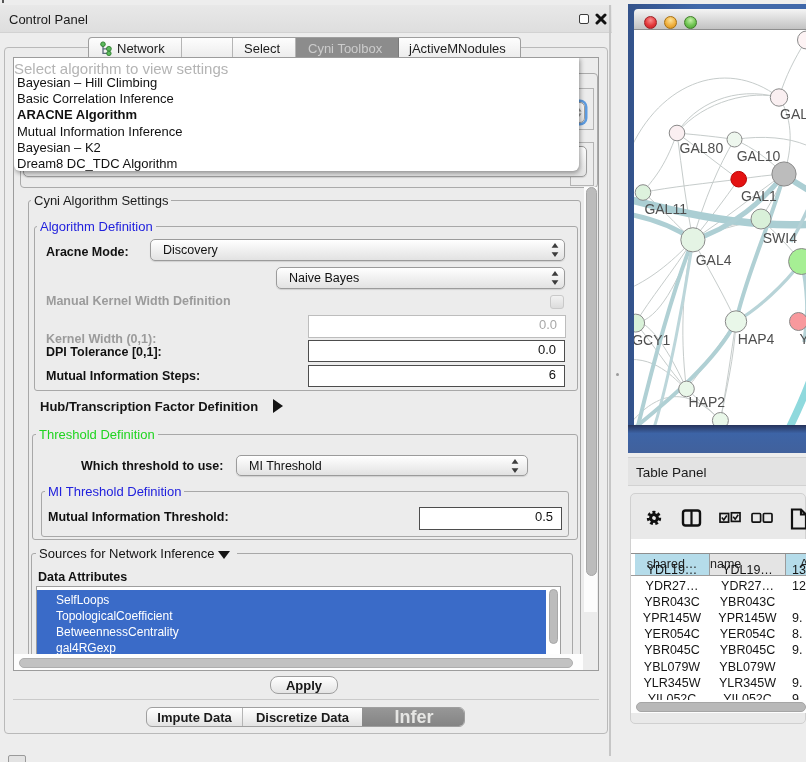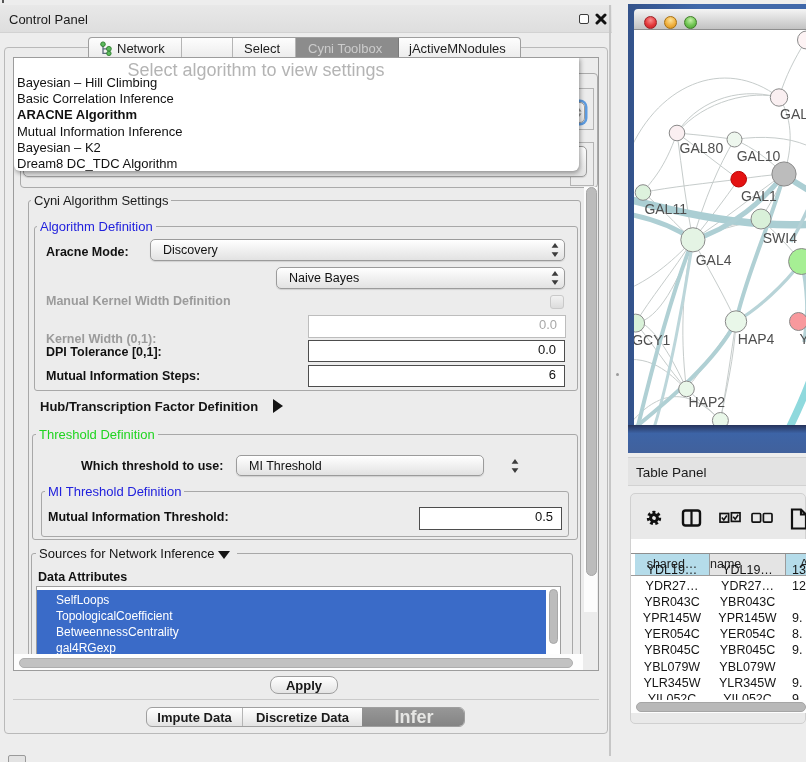--- a/index.html
+++ b/index.html
@@ -58,21 +58,21 @@
   <div class="abs" style="left:20px;top:73px;width:578px;height:115px;border:1px solid #aaa;border-radius:4px;box-sizing:border-box;"></div>
   <div class="abs" style="left:570px;top:87.5px;width:24px;height:42px;border:1px solid #b4b4b4;box-sizing:border-box;"></div>
   <div class="abs" style="left:570px;top:141.5px;width:24px;height:44px;border:1px solid #b4b4b4;box-sizing:border-box;"></div>
   <div class="combo" style="left:30px;top:102px;width:553px;height:19px;box-shadow:0 0 0 2.5px #5e9ce0;"></div>
   <svg class="abs" style="left:576px;top:108px;" width="6" height="9" viewBox="0 0 6 9">
         <path d="M3 0 L5.6 3.4 H0.4 Z M3 9 L0.4 5.6 H5.6 Z" fill="#909090"></path>
       </svg>
   <div class="combo" style="left:23px;top:146px;width:562px;height:29px;"></div>
 
   <div class="abs" style="left:14px;top:57px;width:565px;height:114px;background:#fff;border-radius:0 0 6px 6px;box-shadow:1px 2px 5px rgba(0,0,0,0.4);"></div>
-  <div class="abs" style="left:14px;top:60px;width:484px;text-align:center;font-size:18px;color:#b4b4b4;">Select algorithm to view settings</div>
+  <div class="abs" style="left:14px;top:60px;width:484px;text-align:left;font-size:15px;color:#b4b4b4;">Select algorithm to view settings</div>
   <div class="abs" style="left:17px;top:75px;font-size:13px;color:#111;line-height:16.2px;">
     Bayesian – Hill Climbing<br>
     Basic Correlation Inference<br>
     <b>ARACNE Algorithm</b><br>
     Mutual Information Inference<br>
     Bayesian – K2<br>
     Dream8 DC_TDC Algorithm
   </div>
 
   <div class="abs" style="left:28px;top:200px;width:553px;height:470px;border:1px solid #a8a8a8;border-radius:3px;box-sizing:border-box;"></div>
@@ -107,21 +107,21 @@
   <div class="abs lbl" style="left:46px;top:369px;">Mutual Information Steps:</div>
   <div class="field" style="left:308px;top:365px;width:247px;height:19px;border:1.5px solid #4d4d4d;padding:1px 8px 0 0;">6</div>
 
   <div class="abs" style="left:40px;top:399px;font-weight:bold;font-size:13px;color:#141414;">Hub/Transcription Factor Definition</div>
   <div class="abs" style="left:273px;top:399px;width:0;height:0;border-left:10px solid #141414;border-top:7px solid transparent;border-bottom:7px solid transparent;"></div>
 
   <div class="abs" style="left:32px;top:434px;width:546px;height:106px;border:1px solid #a8a8a8;border-radius:3px;box-sizing:border-box;"></div>
   <div class="abs grouplbl" style="left:36px;top:428px;color:#21d421;">Threshold Definition</div>
 
   <div class="abs lbl" style="left:81px;top:459px;">Which threshold to use:</div>
-  <div class="combo" style="left:236px;top:455px;width:248px;height:21px;box-sizing:border-box;">
+  <div class="combo" style="left:236px;top:455px;width:292px;height:21px;box-sizing:border-box;">
         <span class="ct">MI Threshold</span>
       </div>
   <svg class="abs" style="left:511px;top:458.5px;" width="8" height="14" viewBox="0 0 8 14">
         <path d="M4 0 L7.4 4.8 H0.6 Z M4 14 L0.6 9.2 H7.4 Z" fill="#3c3c3c"></path>
       </svg>
 
   <div class="abs" style="left:41px;top:491px;width:528px;height:46px;border:1px solid #a8a8a8;border-radius:3px;box-sizing:border-box;"></div>
   <div class="abs grouplbl" style="left:45px;top:485px;color:#2121dd;">MI Threshold Definition</div>
 
   <div class="abs lbl" style="left:48px;top:510px;">Mutual Information Threshold:</div>

